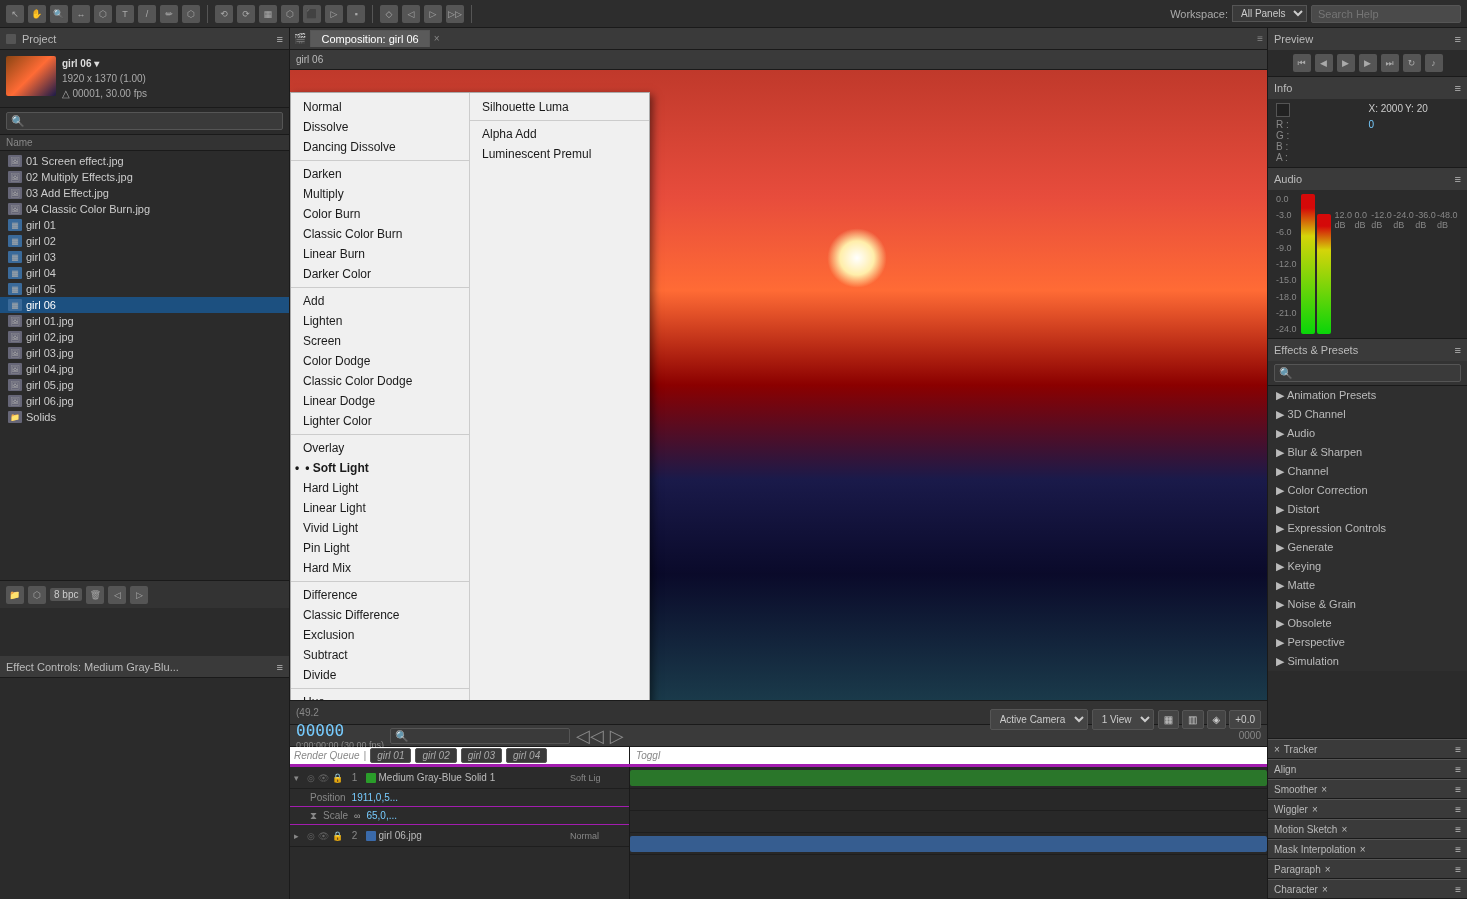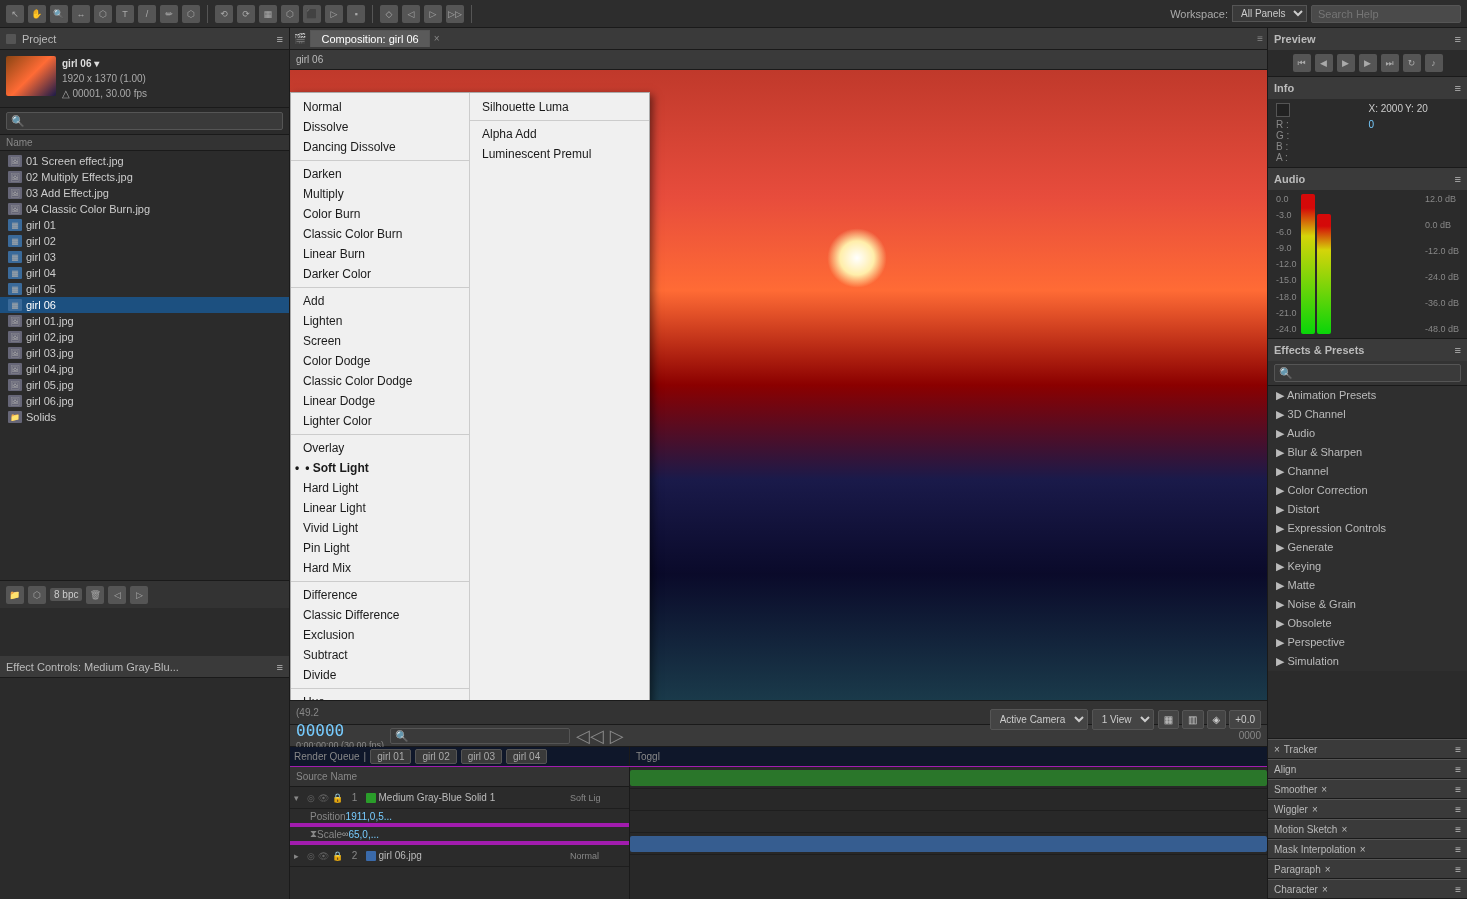--- a/index.html
+++ b/index.html
@@ -363,24 +363,24 @@
       font-size: 9px;
       color: #888;
       cursor: pointer;
       width: 10px;
     }
     .sub-layer {
       height: 18px;
       padding-left: 20px;
       display: flex;
       align-items: center;
-      border-bottom: 4px solid #a21caf;
+      border-bottom: 1px solid #a21caf;
       font-size: 10px;
       color: #aaa;
-      gap: 0;
+      gap: 6px;
     }
     .timeline-tracks {
       flex: 1;
       background: #282828;
       position: relative;
     }
     .track-row {
       height: 22px;
       border-bottom: 1px solid #1e1e1e;
       position: relative;
@@ -406,21 +406,20 @@
     }
     .right-section-header {
       height: 22px;
       background: #3a3a3a;
       display: flex;
       align-items: center;
       padding: 0 6px;
       font-size: 11px;
       color: #bbb;
       cursor: pointer;
-      font-weight: bold;
     }
     .info-grid {
       padding: 4px 8px;
       display: grid;
       grid-template-columns: 1fr 1fr;
       gap: 2px;
       font-size: 10px;
     }
     .color-swatch {
       width: 14px; height: 14px;
@@ -434,26 +433,27 @@
       display: flex;
       flex-direction: column;
       justify-content: space-between;
       font-size: 9px;
       color: #888;
       height: 140px;
       margin-right: 4px;
     }
     .audio-labels-right {
       display: flex;
-      flex-direction: column;
+      flex-direction: row;
       justify-content: space-between;
       font-size: 9px;
       color: #888;
       height: 140px;
       margin-left: 4px;
+      margin-top: 16px;
     }
 
     
     .effects-panel {
       flex: 1;
       overflow-y: auto;
     }
     .effects-search {
       padding: 3px 6px;
       background: #333;
@@ -742,40 +742,37 @@
           <span class="fps-label">0:00:00:00 (30.00 fps)</span>
         </div>
         <div class="timeline-search">
           <input type="text" placeholder="🔍" style="">
         </div>
         <span style="font-size:18px;color:#888;cursor:pointer;">◁◁</span>
         <span style="font-size:18px;color:#888;cursor:pointer;">▷</span>
         <span style="flex:1;"></span>
         <span style="font-size:10px;color:#888;margin-left:36px;">0000</span>
       </div>
-      <div style="display:flex;height:20px;background:#0f172a;border-bottom:1px solid #a21caf;">
+      <div style="display:flex;height:20px;background:#ffffff;border-bottom:3px solid #a21caf;font-style:italic;">
         <div style="width:340px;border-right:1px solid #1a1a1a;display:flex;align-items:center;gap:4px;padding:0 4px;">
           <span style="font-size:10px;color:#888;">Render Queue</span>
           <span style="color:#888;font-size:10px;">|</span>
           <span id="tl-tabs" style="display:flex;gap:4px;">
               <span style="background: rgb(58, 58, 58); border: 1px solid rgb(85, 85, 85); padding: 1px 6px; font-size: 10px; color: rgb(170, 170, 170); cursor: pointer; border-radius: 2px;">girl 01</span>
               <span style="background: rgb(58, 58, 58); border: 1px solid rgb(85, 85, 85); padding: 1px 6px; font-size: 10px; color: rgb(170, 170, 170); cursor: pointer; border-radius: 2px;">girl 02</span>
               <span style="background: rgb(58, 58, 58); border: 1px solid rgb(85, 85, 85); padding: 1px 6px; font-size: 10px; color: rgb(170, 170, 170); cursor: pointer; border-radius: 2px;">girl 03</span>
               <span style="background: rgb(58, 58, 58); border: 1px solid rgb(85, 85, 85); padding: 1px 6px; font-size: 10px; color: rgb(170, 170, 170); cursor: pointer; border-radius: 2px;">girl 04</span>
             </span>
         </div>
         <div style="flex:1;display:flex;align-items:center;padding:0 6px;">
           <span style="font-size:10px;color:#888;">Toggl</span>
         </div>
       </div>
       <div class="timeline-content">
         <div class="timeline-layers">
-          <div class="layer-col-header">
-            <span>Source Name</span>
-          </div>
 
           <div class="layer-row">
             <span class="layer-expand">▾</span>
             <span style="font-size:9px;color:#666;">◎</span>
             <span style="font-size:9px;color:#666;">👁</span>
             <span style="font-size:9px;color:#666;">🔒</span>
             <span class="layer-num">1</span>
             <span class="layer-color" style="background:#2a9d2a;"></span>
             <span class="layer-label">Medium Gray-Blue Solid 1</span>
             <span class="layer-mode">Soft Lig</span>

